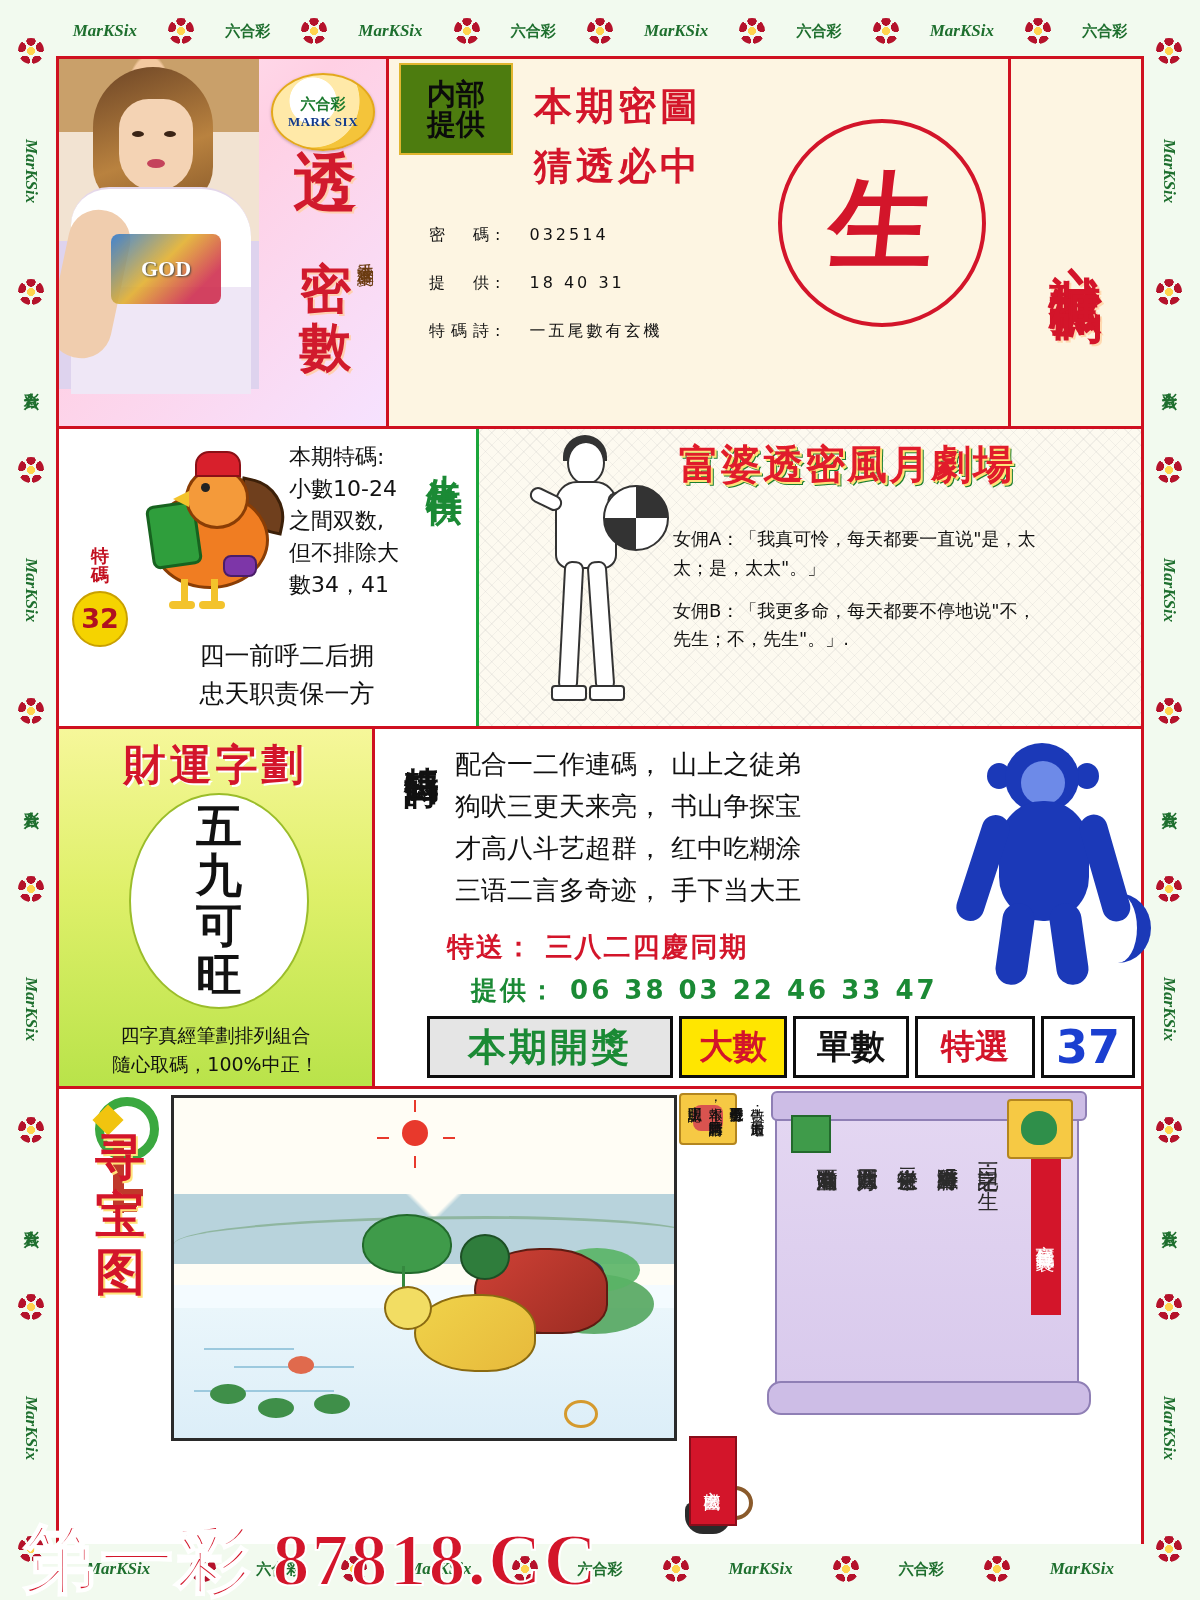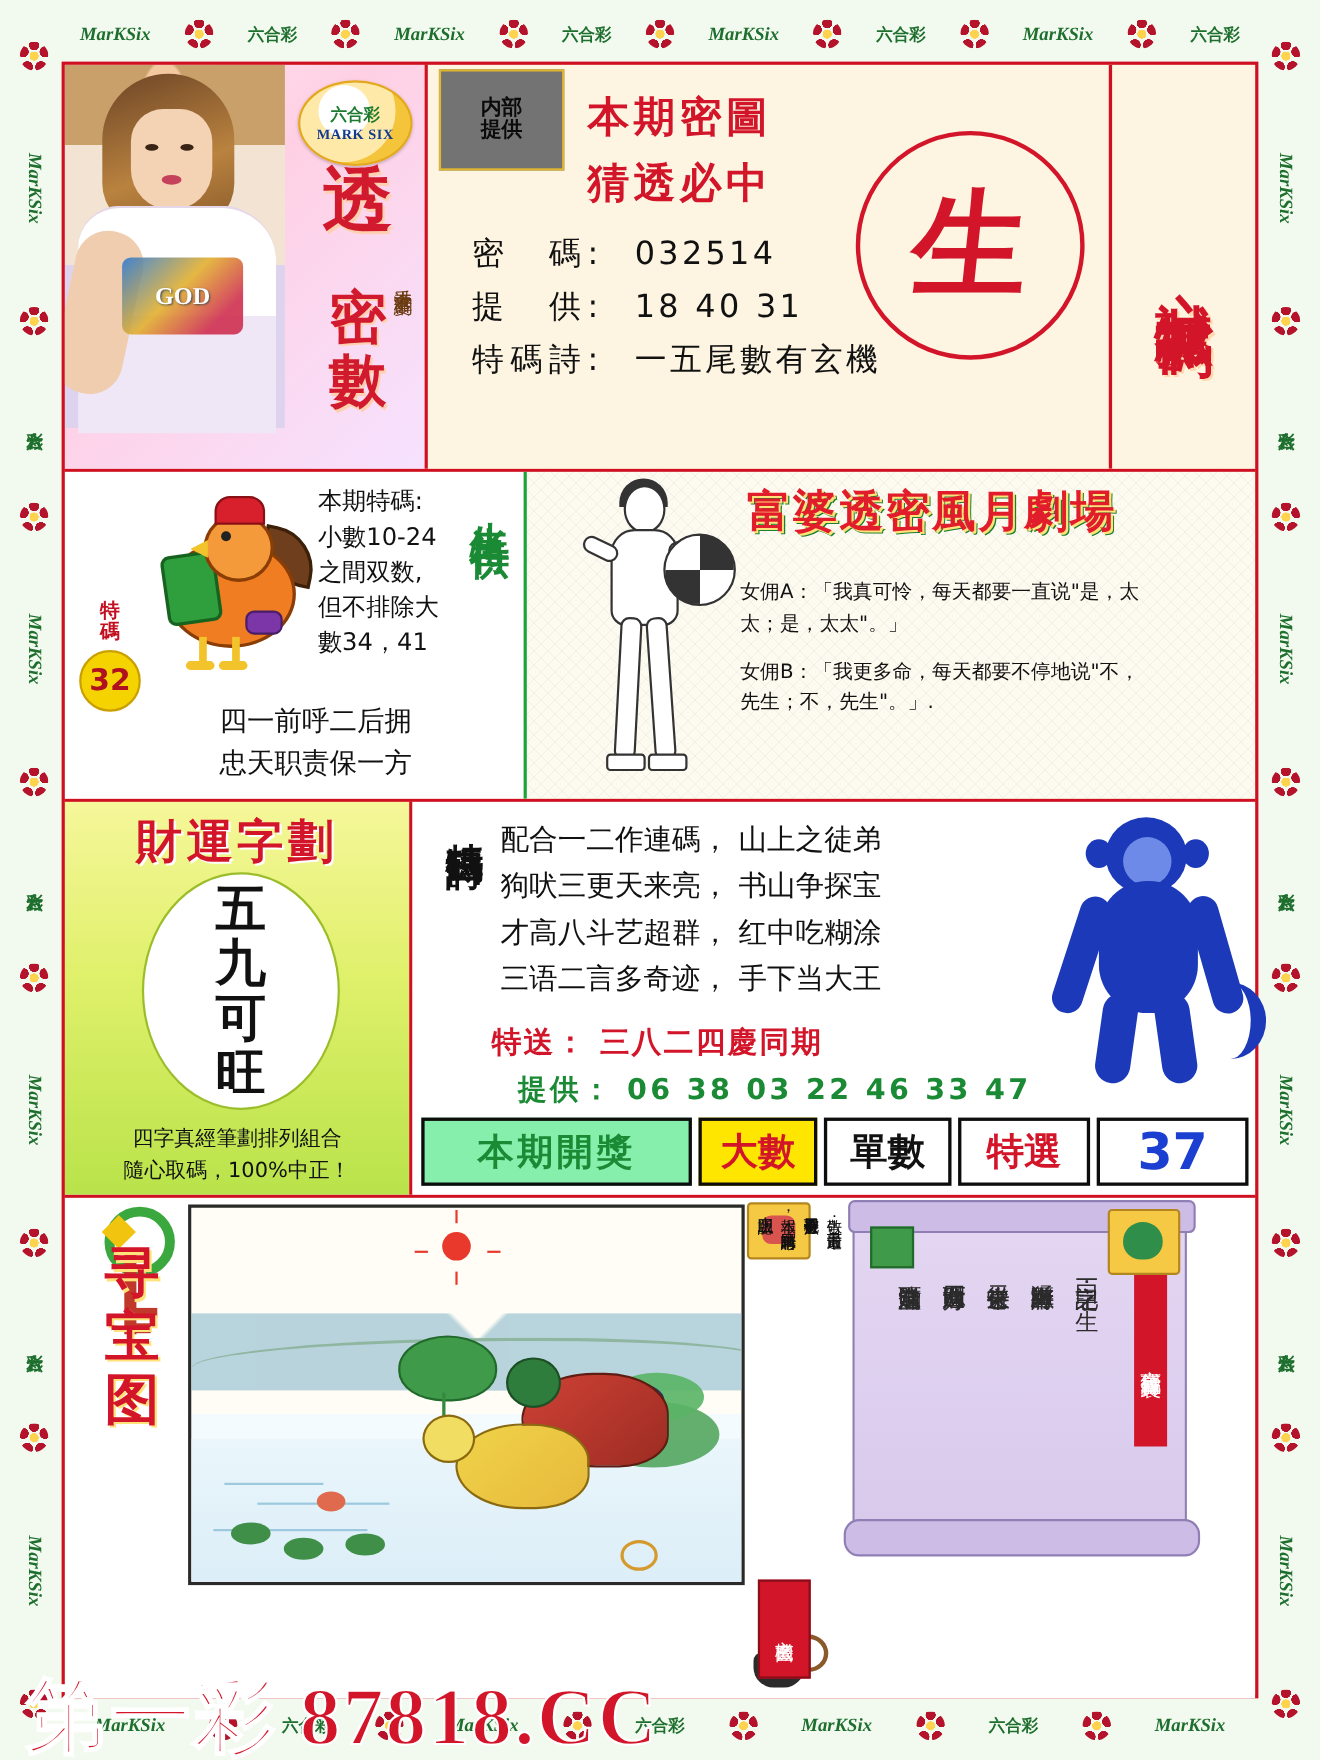--- a/index.html
+++ b/index.html
@@ -126,36 +126,37 @@
     background:#fff;border-top:2px solid #cf1020;
     display:flex;align-items:center;padding-left:10px;box-sizing:border-box;
     font-family:"DejaVu Sans",sans-serif;font-size:19px;color:#111;font-weight:bold;
   }
   .issue-bar .num{color:#111;margin:0 4px;}
 
   .hdr-mid{
     flex:1;position:relative;background:#fdf5e2;border-right:3px solid #cf1020;box-sizing:border-box;
   }
   .neibu{
-    position:absolute;left:10px;top:4px;width:110px;height:88px;background:#737373;
+    position:absolute;left:10px;top:4px;width:110px;height:88px;background:#4d7c0f;
     border:2px solid #e0b52f;
     display:flex;flex-direction:column;align-items:center;justify-content:center;
-    font-family:"DejaVu Sans",sans-serif;font-weight:bold;font-size:19px;color:#0b0b0b;line-height:1.05;
+    font-family:"DejaVu Sans",sans-serif;font-weight:bold;font-size:29px;color:#0b0b0b;line-height:1.05;
   }
   .mi-title{
     position:absolute;left:145px;top:22px;
     font-family:"DejaVu Sans",sans-serif;font-size:38px;color:#d3152a;font-weight:bold;letter-spacing:4px;
   }
   .mi-title2{
     position:absolute;left:145px;top:82px;
     font-family:"DejaVu Sans",sans-serif;font-size:38px;color:#d3152a;font-weight:bold;letter-spacing:4px;
   }
   .kv{
-    position:absolute;left:40px;font-family:"DejaVu Sans",sans-serif;font-size:29px;color:#111;
+    position:absolute;left:40px;font-family:"DejaVu Sans",sans-serif;font-size:16px;color:#111;
     white-space:nowrap;
+    margin-top:14px;
   }
   .kv .k{letter-spacing:6px;}
   .kv .v{margin-left:18px;letter-spacing:3px;}
   .kv1{top:152px;}
   .kv2{top:200px;}
   .kv3{top:248px;}
   .stamp{
     position:absolute;right:22px;top:60px;width:200px;height:200px;border-radius:50%;
     border:4px solid #d3152a;
     display:flex;align-items:center;justify-content:center;
@@ -331,21 +332,21 @@
   .monkey .m-leg.r{left:98px;transform:rotate(-8deg);}
   .monkey .m-tail{position:absolute;left:130px;top:150px;width:52px;height:70px;border-right:14px solid #1b39b8;border-radius:0 50% 50% 0;}
   .banner{
     position:absolute;left:8px;right:6px;bottom:8px;height:62px;
     display:flex;align-items:stretch;gap:6px;
   }
   .bn{
     border:3px solid #0d0d0d;display:flex;align-items:center;justify-content:center;
     font-family:"DejaVu Sans",sans-serif;font-weight:bold;box-sizing:border-box;
   }
-  .bn.kaijiang{flex:0 0 246px;background:#86efac;color:#1b8a35;font-size:33px;letter-spacing:3px;}
+  .bn.kaijiang{flex:0 0 246px;background:#e5e5e5;color:#1b8a35;font-size:38px;letter-spacing:3px;margin-left:44px;}
   .bn.dashu{flex:0 0 108px;background:#ffe600;color:#d3152a;font-size:34px;}
   .bn.danshu{flex:0 0 116px;background:#fff;color:#111;font-size:34px;}
   .bn.texuan{flex:0 0 120px;background:#fff;color:#d3152a;font-size:34px;}
   .bn.num{flex:1;background:#fff;color:#1b3fd0;font-size:46px;}
 
   
   .r4{height:455px;position:relative;background:#fff;}
   .xunbao{
     position:absolute;left:6px;top:40px;width:110px;
     font-family:"DejaVu Sans",sans-serif;font-weight:bold;font-size:50px;color:#d3152a;

